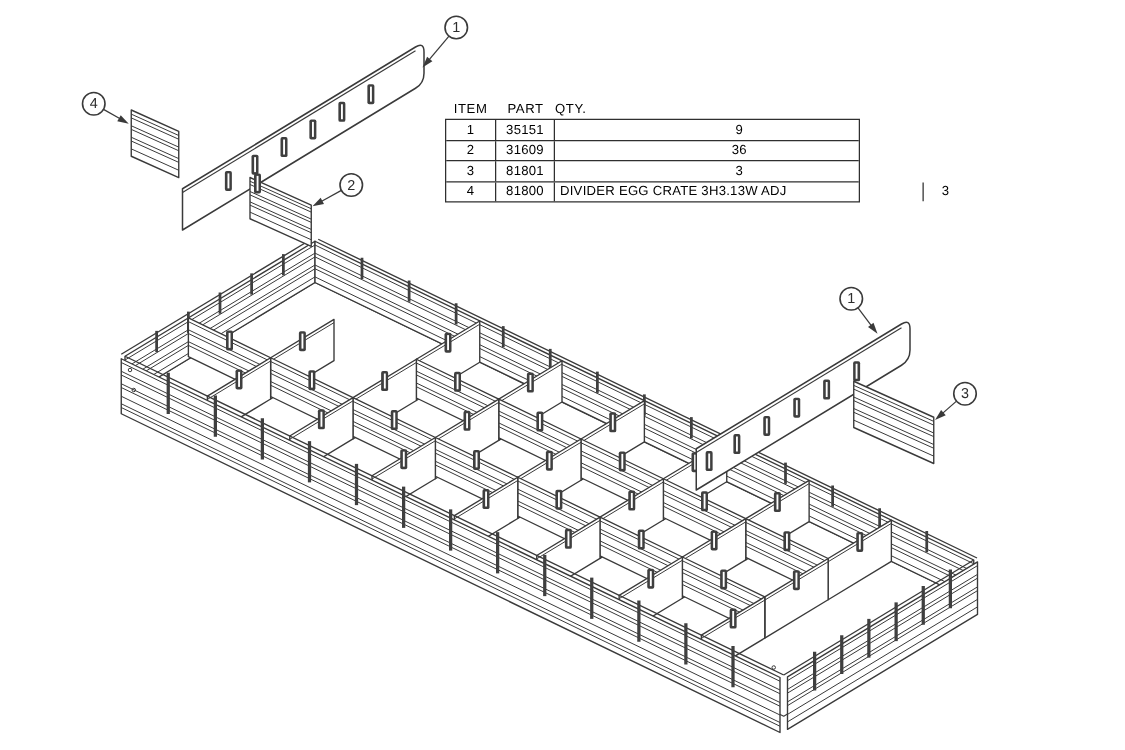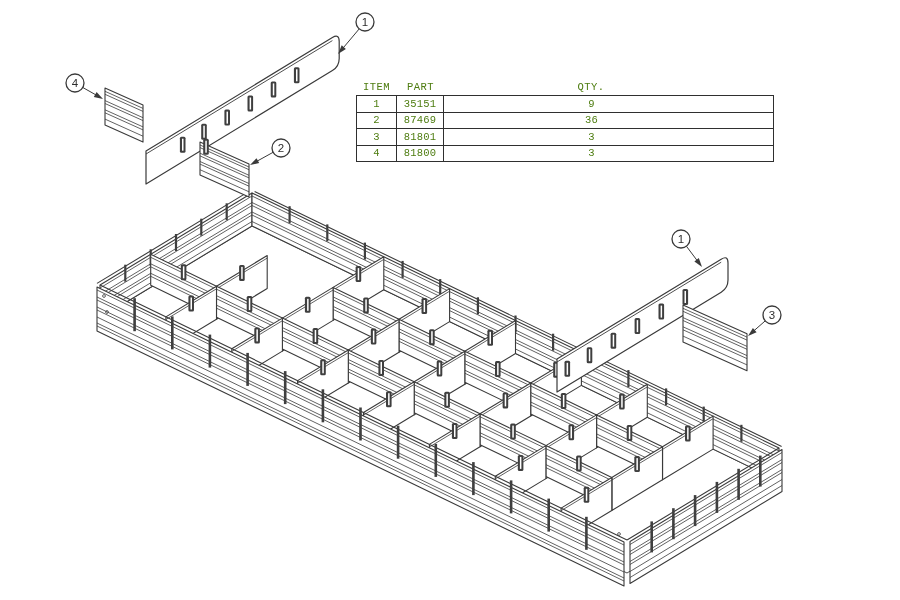--- a/index.html
+++ b/index.html
@@ -1,25 +1,25 @@
 <!DOCTYPE html>
 <html><head>
 <meta charset="utf-8">
 <style>
   html,body{margin:0;padding:0;background:#ffffff;}
   body{width:900px;height:600px;overflow:hidden;font-family:"Liberation Sans",sans-serif;}
   .canvas{position:relative;width:900px;height:600px;background:#fff;}
   .canvas svg{position:absolute;left:0;top:0;}
   
-  .bom{position:absolute;left:356px;top:80px;width:418px;color:#4d7c0f;font-family:Liberation Mono, monospace;}
+  .bom{position:absolute;left:356px;top:80px;width:332px;color:#000000;}
   .bom-head{display:grid;grid-template-columns:41px 47px 294px 36px;font-size:10.5px;
             letter-spacing:.5px;height:14px;align-items:center;margin-bottom:1px;}
   .bh-item,.bh-part{text-align:center;}
   .bh-desc{padding-left:4px;}
-  .bh-qty{text-align:center;}
+  .bh-qty{text-align:left;}
   .bom-grid{border:1.3px solid #2f2f2f;}
   .bom-row{display:grid;grid-template-columns:40px 47px 295px 35px;height:15.5px;
            font-size:10.5px;letter-spacing:.2px;}
   .bom-row + .bom-row{border-top:1.3px solid #2f2f2f;}
   .bom-row>span{height:100%;display:flex;align-items:center;justify-content:center;
                 border-right:1.3px solid #2f2f2f;white-space:nowrap;overflow:hidden;}
   .bom-row>span:last-child{border-right:none;}
   .bom-row>span.bd{justify-content:flex-start;padding-left:4px;}
 </style>
 </head>
@@ -461,28 +461,29 @@
       <span class="bh-qty">QTY.</span>
     </div>
     <div class="bom-grid">
       <div class="bom-row">
         <span>1</span>
         <span>35151</span>
         <span>9</span>
       </div>
       <div class="bom-row">
         <span>2</span>
-        <span>87469</span>
+        <span>31609</span>
         <span>36</span>
       </div>
       <div class="bom-row">
         <span>3</span>
         <span>81801</span>
         <span>3</span>
       </div>
       <div class="bom-row">
         <span>4</span>
         <span>81800</span>
+        <span class="bd">DIVIDER EGG CRATE 3H3.13W ADJ</span>
         <span>3</span>
       </div>
     </div>
   </div>
 </div>
 
 </body></html>

